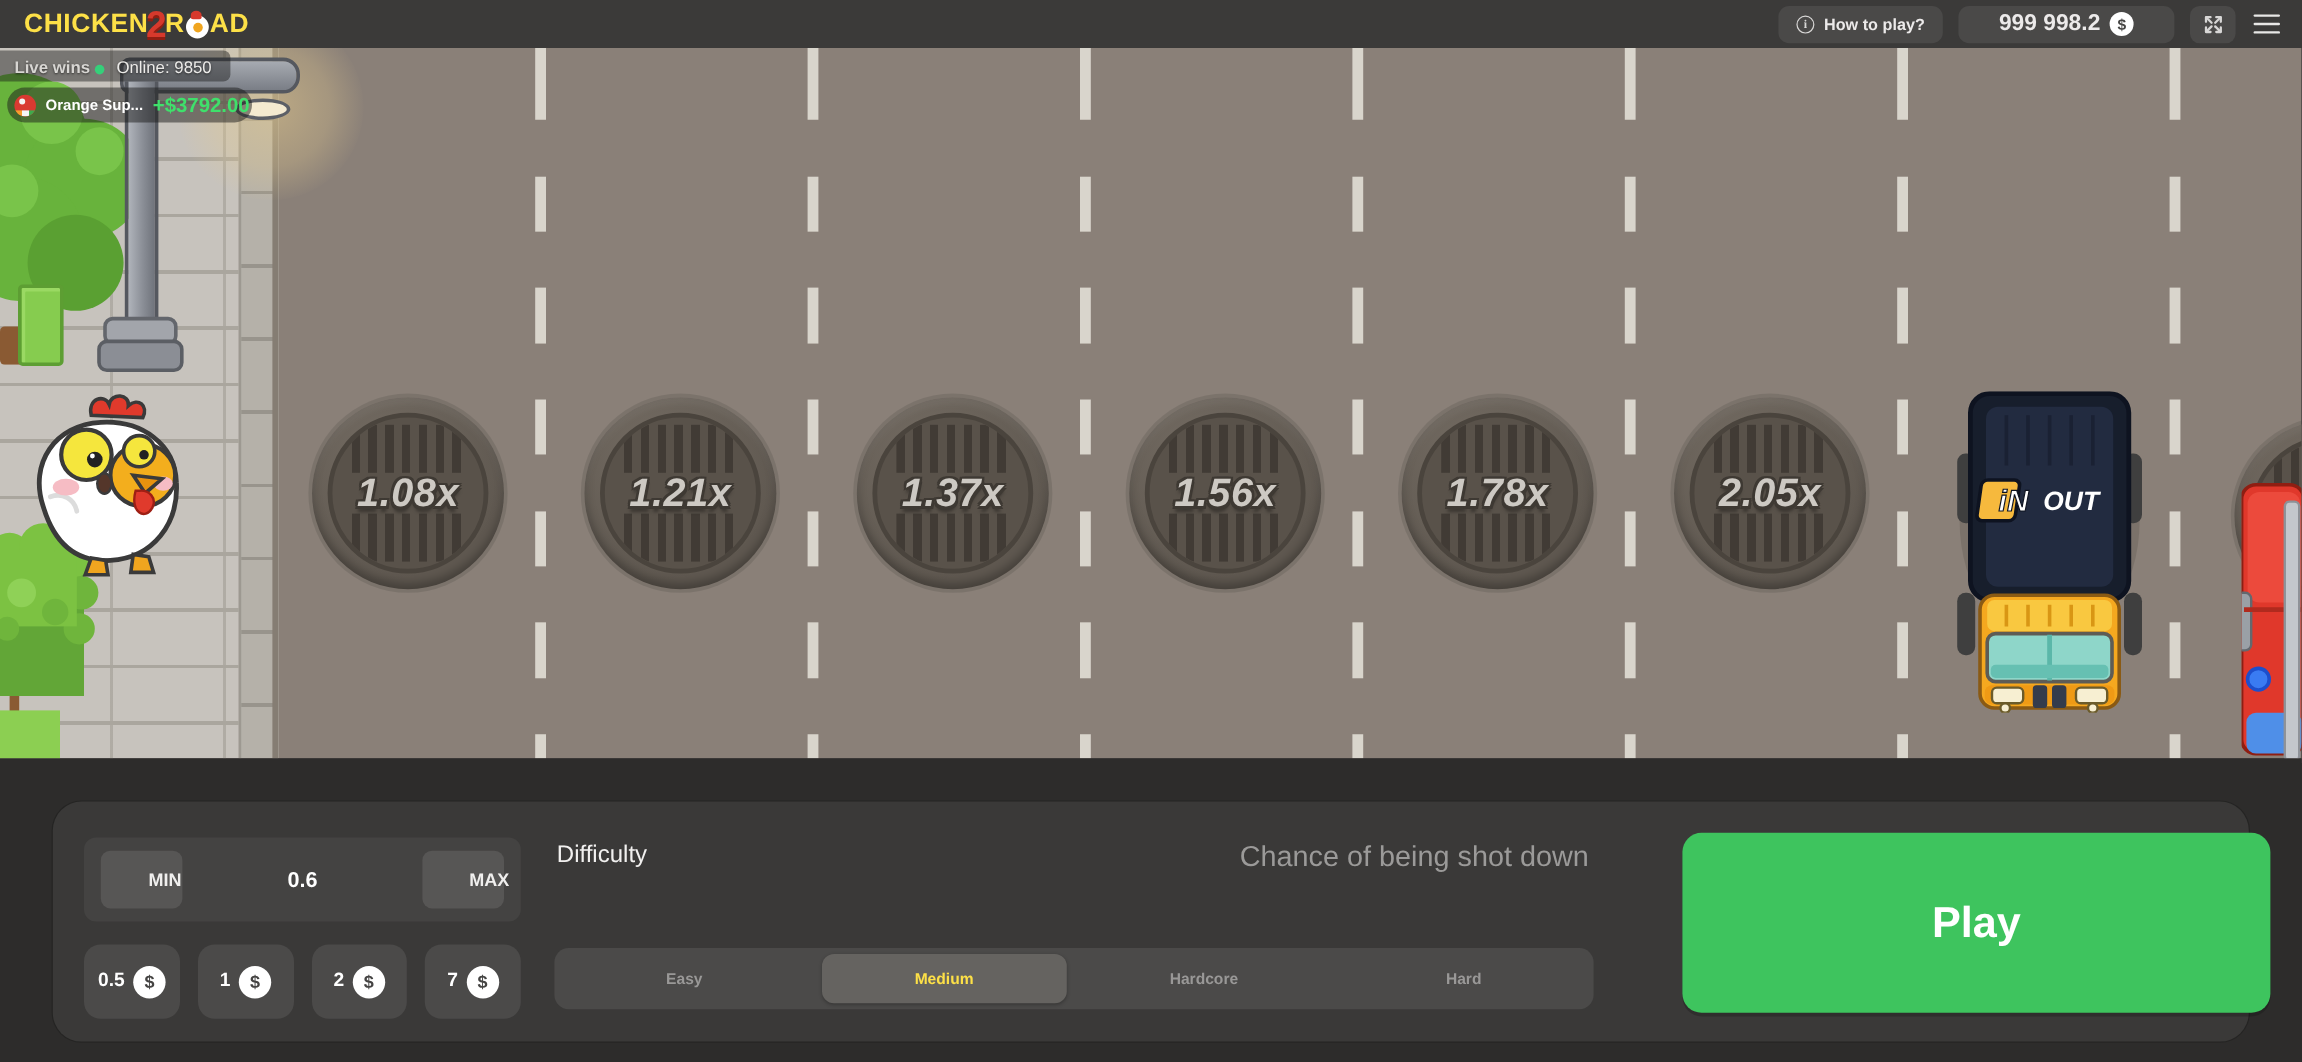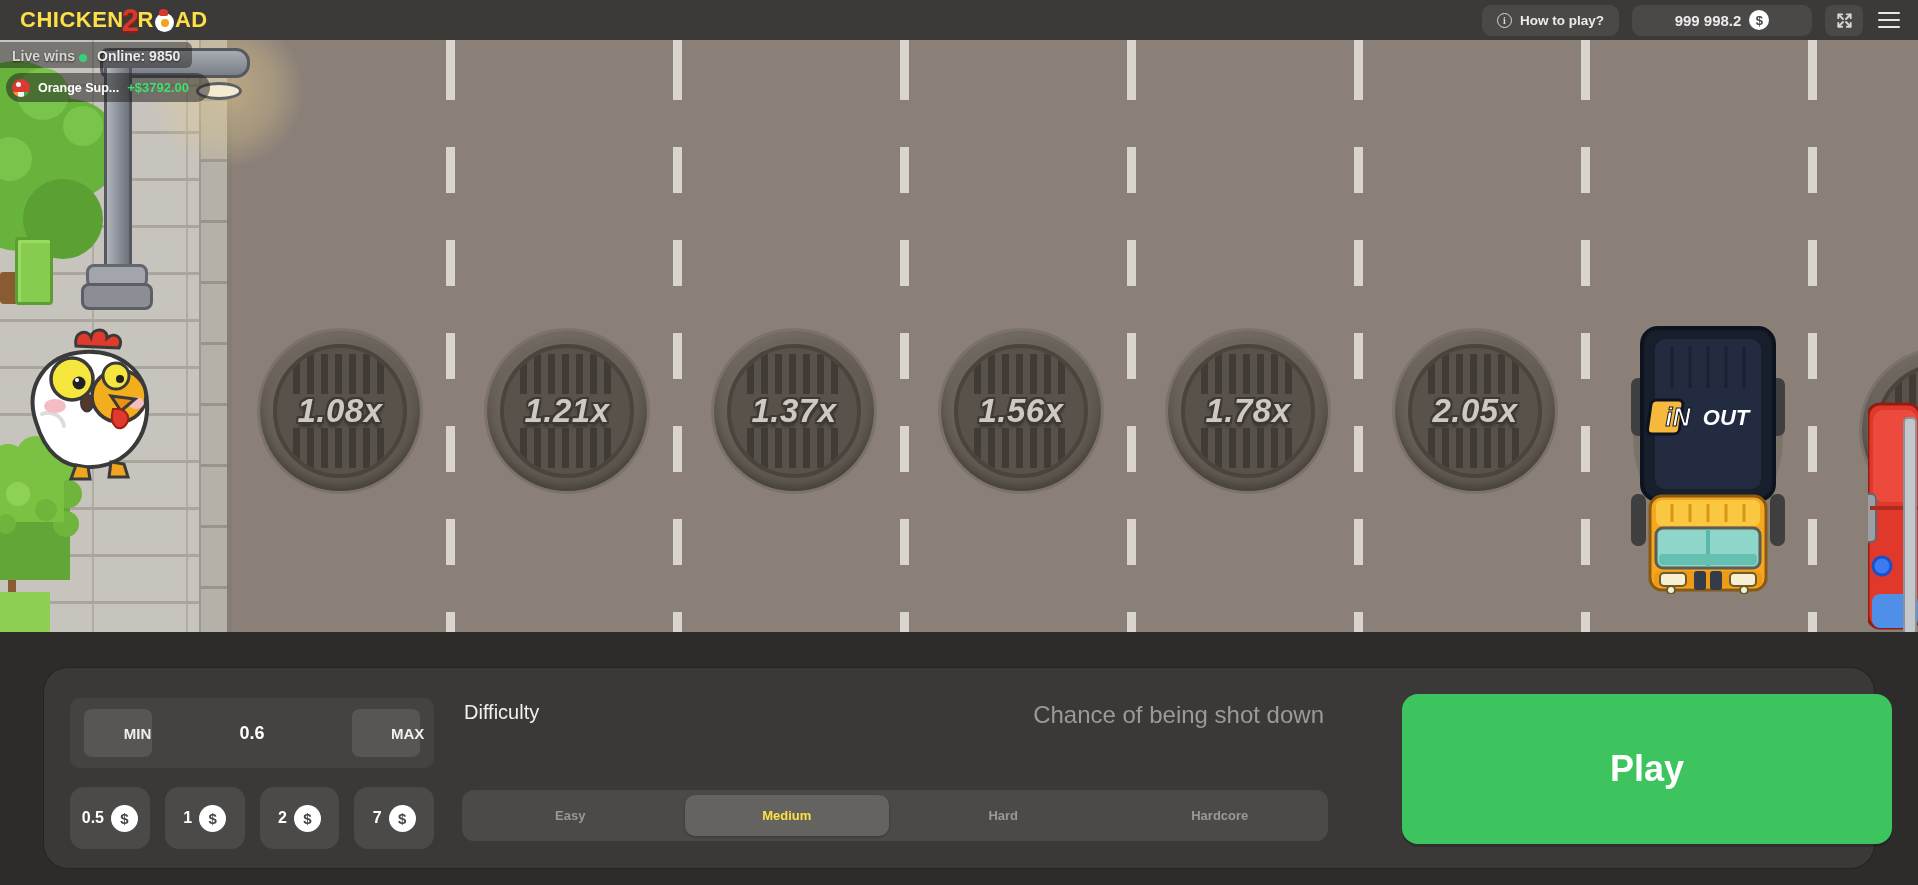--- a/index.html
+++ b/index.html
@@ -26,21 +26,21 @@
   .info-i { display:inline-flex; align-items:center; justify-content:center; width:15px; height:15px;
     border:1.6px solid #d8d7d6; border-radius:50%; font-size:10px; font-weight:bold; color:#d8d7d6;
     font-family:"Liberation Serif",serif; }
   .balance-pill { height:31px; min-width:180px; justify-content:center; }
   .coin { display:inline-flex; align-items:center; justify-content:center; width:20px; height:20px;
     background:#fff; border-radius:50%; color:#454443; font-size:13px; font-weight:bold; }
   .sq-btn { width:38px; height:31px; background:#4a4948; border-radius:8px; display:flex;
     align-items:center; justify-content:center; cursor:pointer; }
   .burger { display:flex; flex-direction:column; gap:4.5px; cursor:pointer; padding:4px 2px; }
   .burger span { display:block; width:22px; height:2.6px; background:#e8e7e6; border-radius:2px; }
-  .balance-txt { font-size:15px; }
+  .balance-txt { font-size:19px; }
 
   
   #game { position:absolute; top:40px; left:0; width:1918px; height:592px; background:#8a8078; overflow:hidden; }
 
   
   .sidewalk { position:absolute; top:0; left:0; width:199px; height:100%; background:#c7c3bd;
     background-image:
       repeating-linear-gradient(180deg, transparent 0 44px, #aaa69e 44px 47px),
       repeating-linear-gradient(90deg, transparent 0 92px, rgba(170,166,158,.8) 92px 94px); }
   .curb { position:absolute; top:0; left:199px; width:33px; height:100%; background:#b5b1a9;
@@ -85,29 +85,29 @@
   svg text { font-family:"Liberation Sans","DejaVu Sans",sans-serif; }
 
   
   .live-band1 { position:absolute; left:0; top:2px; width:192px; height:26px;
     background:rgba(25,25,25,.45); border-radius:0 6px 6px 0; }
   .live-band2 { position:absolute; left:6px; top:33px; width:204px; height:29px;
     background:rgba(25,25,25,.5); border-radius:15px; display:flex; align-items:center; padding:0 10px 0 6px; gap:8px; }
   .live-title { position:absolute; left:12px; top:8px; font-size:14px; font-weight:bold; color:#d8d6d3;
     text-shadow:0 1px 2px rgba(0,0,0,.6); }
   .online-dot { position:absolute; left:79px; top:14px; width:8px; height:8px; border-radius:50%; }
-  .online-txt { position:absolute; left:97px; top:8px; font-size:14px; font-weight:bold; color:#ecebe9;
+  .online-txt { position:absolute; left:97px; top:8px; font-size:14px; font-weight:normal; color:#ecebe9;
     text-shadow:0 1px 2px rgba(0,0,0,.6); }
   .win-avatar { width:18px; height:18px; border-radius:50%; background:#d93a31; position:relative; overflow:hidden; flex:0 0 18px; }
   .win-avatar::before { content:""; position:absolute; top:3px; left:4px; width:5px; height:5px;
     background:#f3f3f3; border-radius:50%; }
   .win-avatar::after { content:""; position:absolute; bottom:0; left:0; width:100%; height:5px;
     background:linear-gradient(90deg,#f59e2d 0 33%,#f5f5f5 33% 66%,#3faa4c 66%); }
   .win-name { font-size:12.5px; font-weight:bold; color:#fff; white-space:nowrap; }
-  .win-amount { font-size:13px; font-weight:bold; white-space:nowrap; }
+  .win-amount { font-size:17px; font-weight:bold; white-space:nowrap; }
 
   
   #panel { position:absolute; top:632px; left:0; width:1918px; height:253px; background:#2d2c2b; }
   #card { position:absolute; left:44px; top:36px; width:1830px; height:200px; background:#3a3938;
     border-radius:24px; box-shadow:0 0 0 1px rgba(0,0,0,.18); }
 
   .bet-box { position:absolute; left:26px; top:30px; width:364px; height:70px; background:#444342;
     border-radius:10px; }
   .mm-btn { position:absolute; top:11px; width:68px; height:48px; background:#575655; border:none;
     border-radius:8px; color:#f0efee; font-size:15px; font-weight:bold; cursor:pointer;
@@ -385,21 +385,21 @@
             <span class="coin">$</span>
           </button>
         </div>
 
       <div class="diff-section">
         <div class="diff-label">Difficulty</div>
         <div class="chance-label">Chance of being shot down</div>
         <div class="tabs" id="tabs">
             <div class="tab">Easy</div>
             <div class="tab selected">Medium</div>
+            <div class="tab">Hardcore</div>
             <div class="tab">Hard</div>
-            <div class="tab">Hardcore</div>
           </div>
       </div>
 
       <button id="play-btn" style="background: rgb(62, 196, 94); margin-left: 41px;">Play</button>
     </div>
   </div>
 </div>
 
 </body></html>

